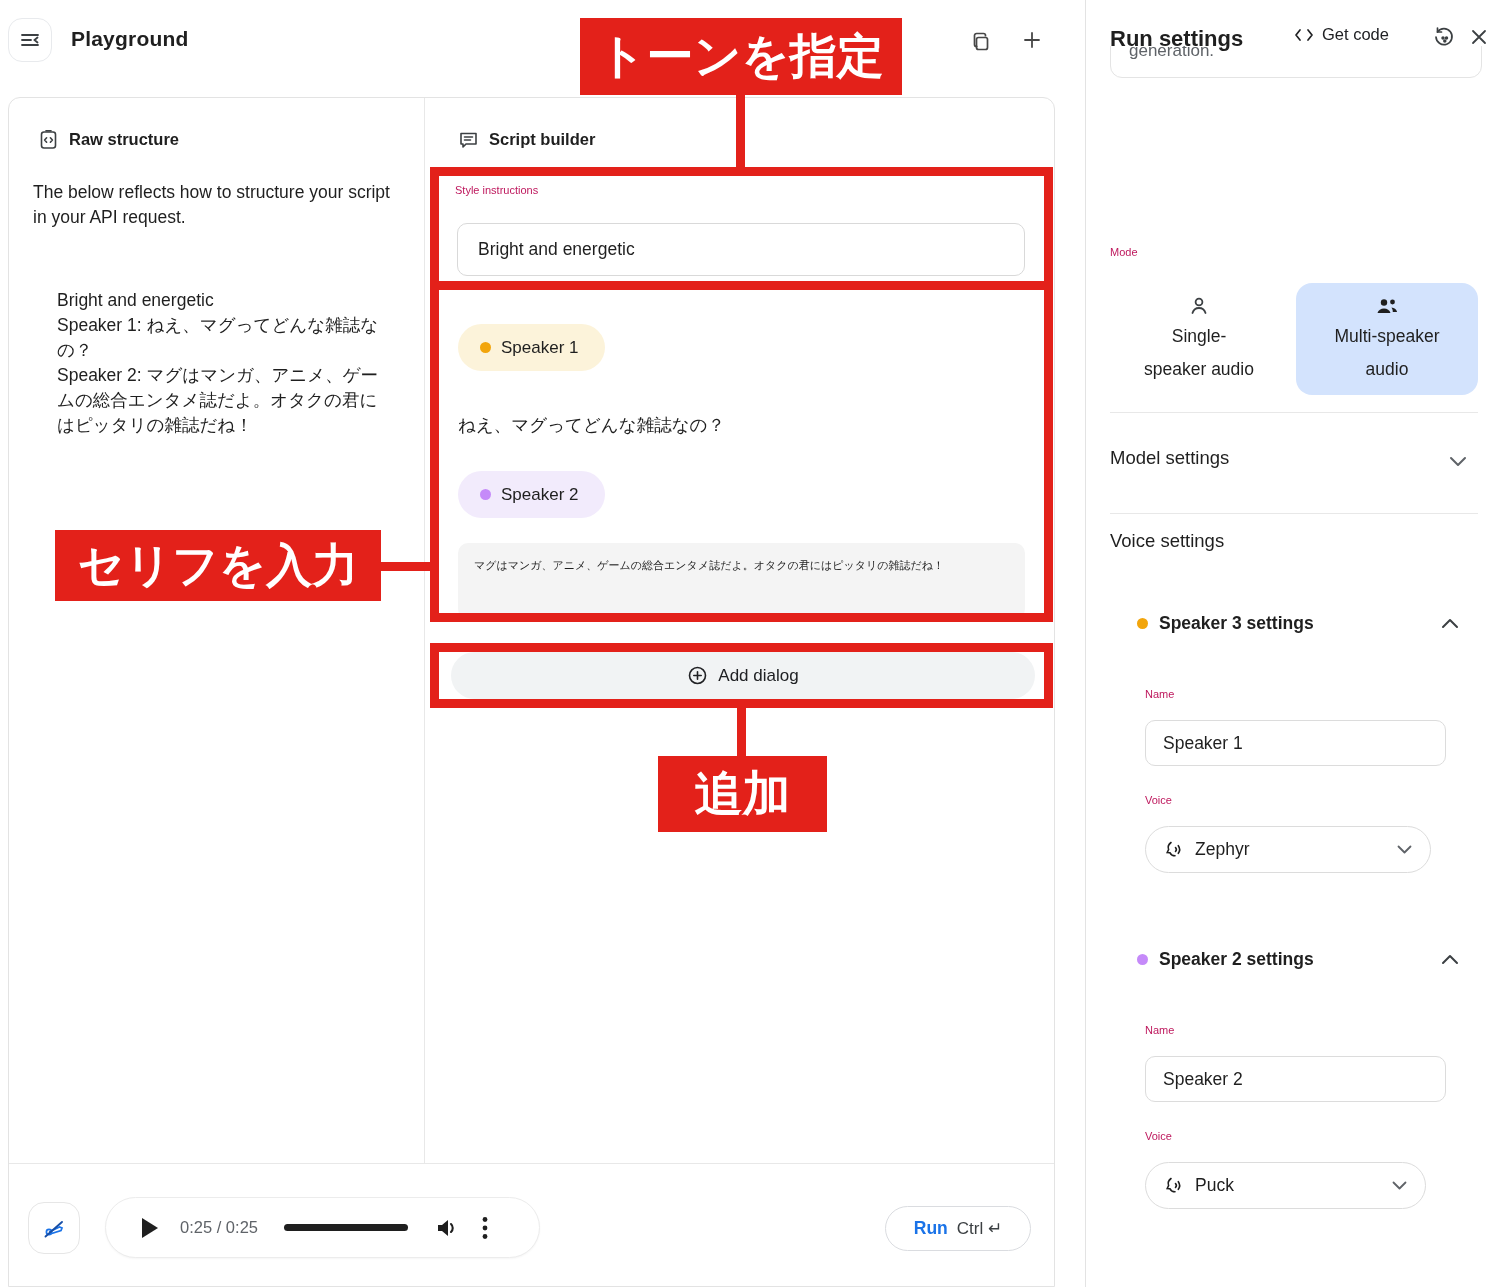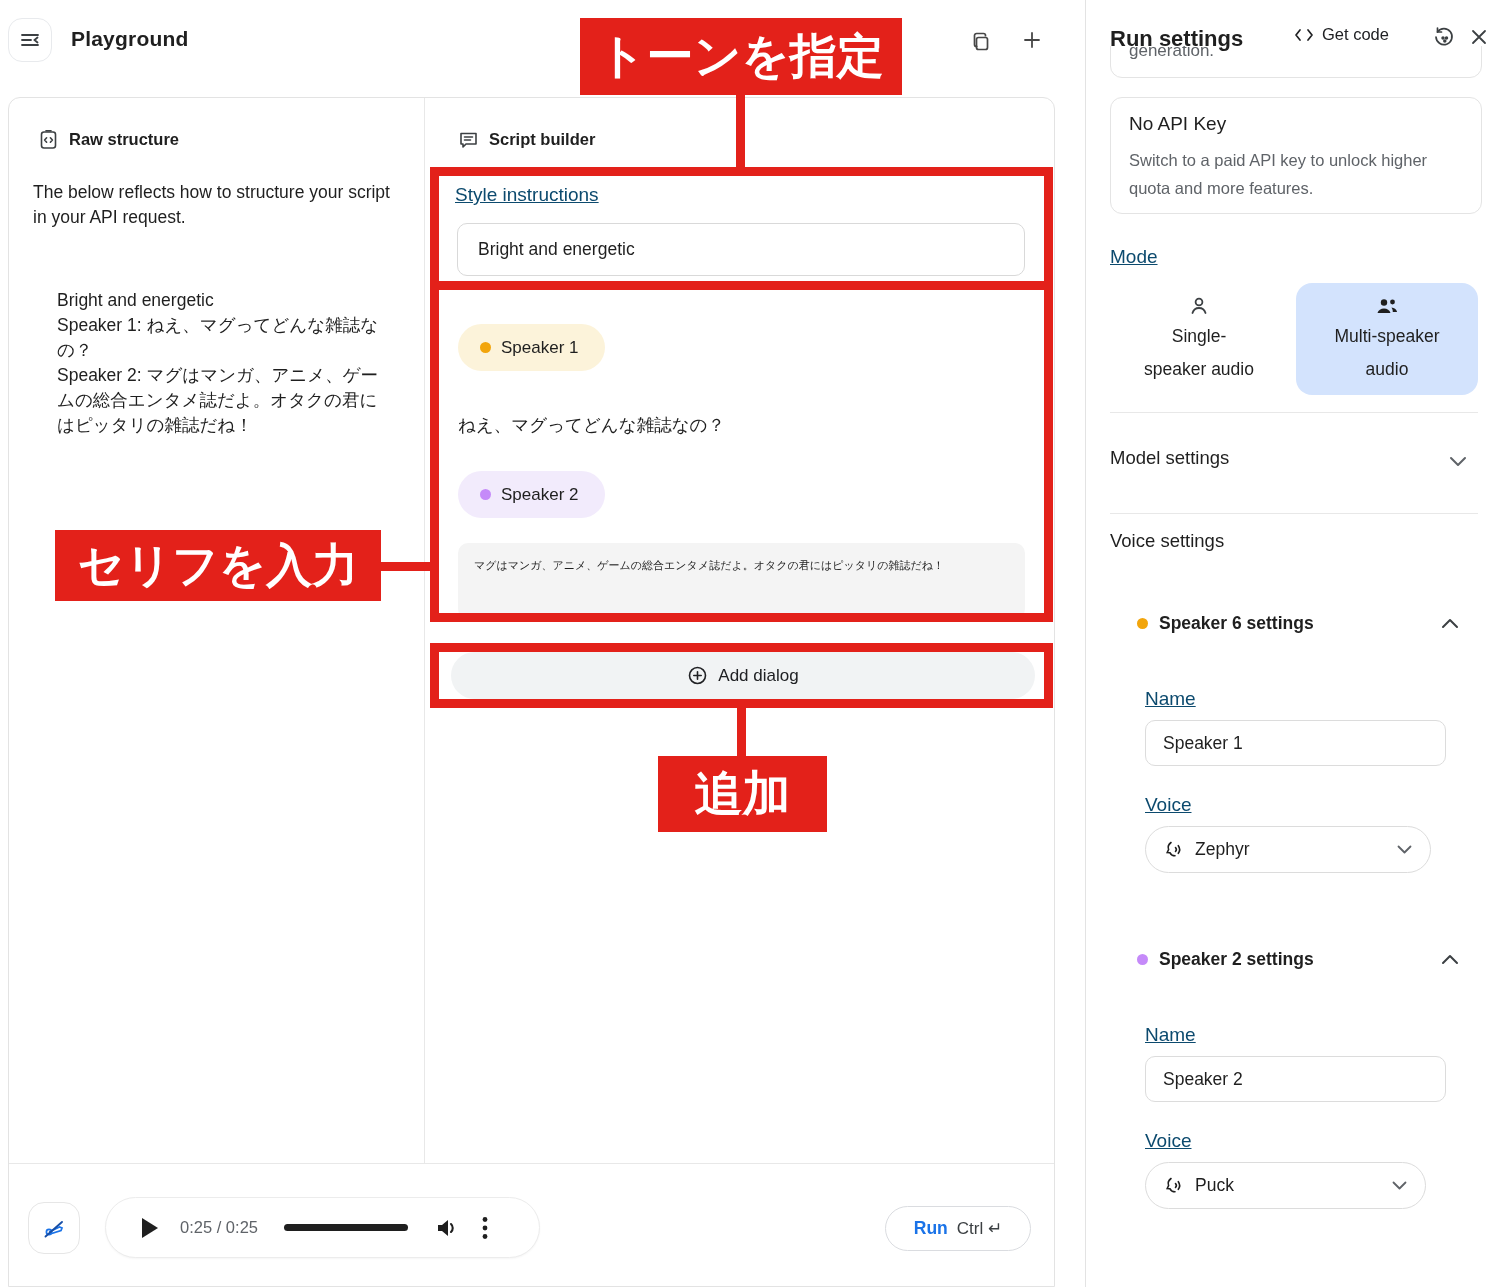--- a/index.html
+++ b/index.html
@@ -17,21 +17,21 @@
   
   .main-card { left:8px; top:97px; width:1047px; height:1190px; background:#fff;
     border:1px solid #e3e3e3; border-radius:12px 12px 0 0; }
   .col-divider { left:424px; top:98px; width:1px; height:1065px; background:#e8e8e8; }
   .player-divider { left:9px; top:1163px; width:1045px; height:1px; background:#e8e8e8; }
 
   .section-head { display:flex; align-items:center; gap:10px; font-size:16.5px; font-weight:600; color:#1f1f1f; }
   .body-text { font-size:17.5px; line-height:25px; color:#1f1f1f; }
 
   
-  .field-label { font-size:19px; color:#0c4a6e;text-decoration:underline; }
+  .field-label { font-size:11px; color:#be185d; }
   .text-input { border:1px solid #d9d9d9; border-radius:10px; background:#fff;
     font-size:17.5px; color:#1f1f1f; padding:0 20px; font-family:"Liberation Sans", sans-serif; outline:none; }
   .speaker-pill { display:inline-flex; align-items:center; gap:10px; height:47px;
     padding:0 26px 0 22px; border-radius:24px; font-size:17px; font-weight:500; cursor:pointer; }
   .pill-amber { background:#FCF3DA; }
   .pill-purple { background:#F2EBFC; }
   .dot { width:11px; height:11px; border-radius:50%; display:inline-block; }
   .dot-amber { background:#F2A50C; }
   .dot-purple { background:#C58AF9; }
   .dialog-box { background:#f4f4f4; border-radius:10px; padding:7px 16px; font-size:11px; line-height:31px; }
@@ -248,24 +248,20 @@
     </span>
   </div>
   <div class="abs icon-btn" style="left:1464px;top:22px;width:30px;height:30px;z-index:11;">
     <span>
       <svg width="20" height="20" viewBox="0 0 20 20" stroke="#3c4043" stroke-width="1.8" stroke-linecap="round">
         <path d="M4 4l12 12M16 4 4 16"></path>
       </svg>
     </span>
   </div>
 
-  <div class="abs card" style="left:1110px;top:97px;width:372px;height:117px;">
-    <div style="position:absolute;left:18px;top:15px;font-size:19px;font-weight:500;">No API Key</div>
-    <div class="muted" style="position:absolute;left:18px;top:48px;width:332px;font-size:16.5px;line-height:28px;">Switch to a paid API key to unlock higher quota and more features.</div>
-  </div>
 
   <div class="abs field-label" style="left:1110px;top:246px;">Mode</div>
 
   <div class="abs mode-opt" style="left:1110px;top:283px;">
     <span>
       <svg width="24" height="24" viewBox="0 0 24 24" fill="none" stroke="#3c4043" stroke-width="1.8">
         <circle cx="12" cy="8" r="3.4"></circle>
           <path d="M5.5 19c1-3.4 3.6-5 6.5-5s5.5 1.6 6.5 5" stroke-linecap="round"></path>
       </svg>
     </span>
@@ -296,21 +292,21 @@
       </svg>
     </span>
   </div>
 
   <div class="abs rp-div" style="left:1110px;top:513px;"></div>
 
   <div class="abs rp-section-title" style="left:1110px;top:530px;">Voice settings</div>
 
   <div class="abs sp-head" style="left:1137px;top:613px;width:322px;">
     <span class="dot dot-amber"></span>
-    <span style="flex:1;">Speaker 6 settings</span>
+    <span style="flex:1;">Speaker 3 settings</span>
     <span>
       <svg width="18" height="11" viewBox="0 0 18 11" fill="none" stroke="#3c4043" stroke-width="2" stroke-linecap="round" stroke-linejoin="round">
         <path d="M2 9l7-7 7 7"></path>
       </svg>
     </span>
   </div>
   <div class="abs field-label" style="left:1145px;top:688px;">Name</div>
   <input class="abs rp-input" style="left: 1145px; top: 720px;" value="Speaker 1">
   <div class="abs field-label" style="left:1145px;top:794px;">Voice</div>
   <div class="abs voice-dd" style="left:1145px;top:826px;width:286px;">

